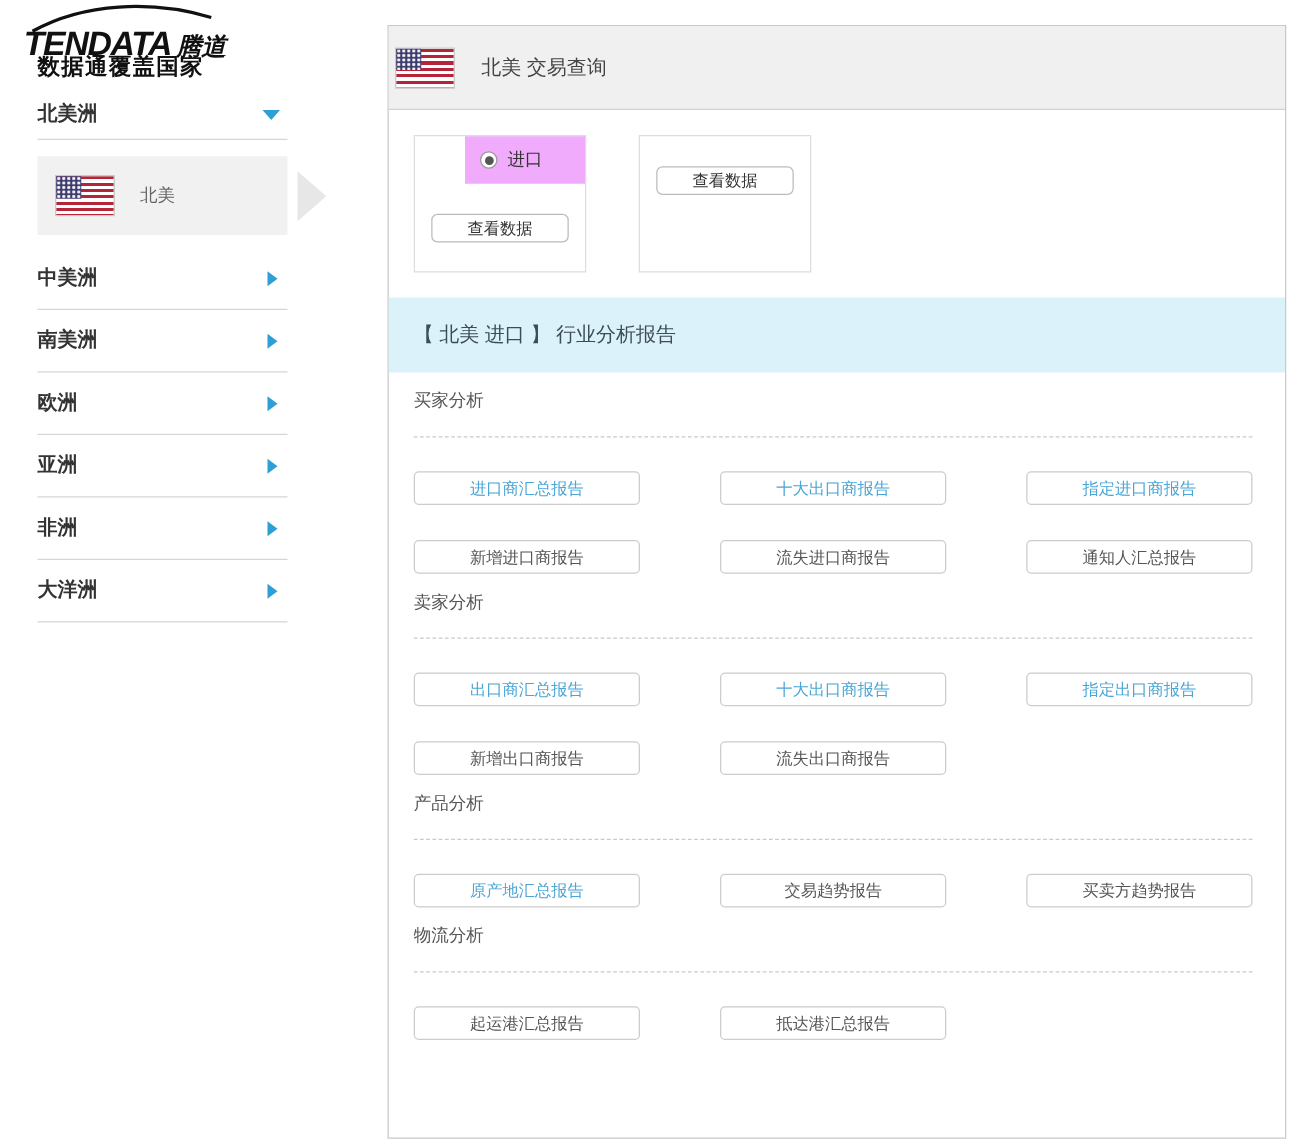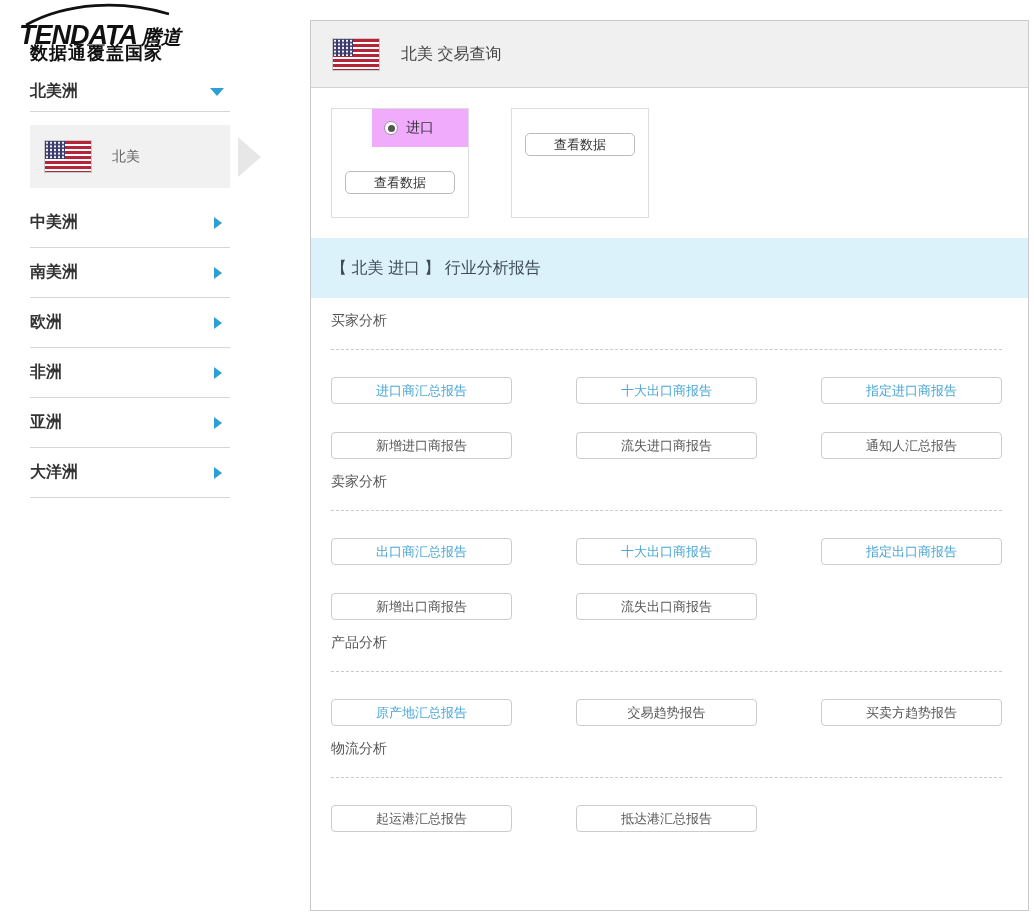--- a/index.html
+++ b/index.html
@@ -36,21 +36,21 @@
     background:repeating-linear-gradient(to bottom,#b52437 0 2.54px,#ffffff 2.54px 5.08px); }
   .flag::before { content:""; position:absolute; top:0; left:0; width:20px; height:17.8px; background:#3c3b6e; }
   .flag::after { content:""; position:absolute; top:0; left:0; width:20px; height:17.8px;
     background-image:radial-gradient(circle at 2px 1.8px, rgba(255,255,255,.95) 1px, transparent 1.5px);
     background-size:4px 3.6px; }
 
   
   .panel { position:absolute; left:310px; top:20px; width:719px; height:891px;
     background:#fff; border:1px solid #c9c9c9; }
   .panel-header { height:67px; background:#f0f0f0; border-bottom:1px solid #d2d2d2;
-    display:flex; align-items:center; padding-left:21px; }
+    display:flex; align-items:center; padding-left:5px; }
   .panel-title { font-size:16px; color:#444; margin-left:21px; }
 
   .trade-row { display:flex; gap:42px; padding:20px 0 0 20px; }
   .trade-box { width:138px; height:110px; border:1px solid #ddd; background:#fff; }
   .trade-head { height:38px; display:flex; align-items:center; gap:8px; padding-left:12px;
     font-size:14px; color:#333; }
   .trade-head.blue { background:#f0abfc;margin-left:40px; }
   .trade-head.pink { background:#fcebe4; }
   .radio { width:14px; height:14px; border-radius:50%; border:1px solid #999; background:#fff;
     display:inline-flex; align-items:center; justify-content:center; cursor:pointer; }
@@ -107,25 +107,25 @@
       </div>
       <div class="menu-item">
         <span>南美洲</span>
         <span class="caret-right"></span>
       </div>
       <div class="menu-item">
         <span>欧洲</span>
         <span class="caret-right"></span>
       </div>
       <div class="menu-item">
+        <span>亚洲</span>
+        <span class="caret-right"></span>
+      </div>
+      <div class="menu-item">
         <span>非洲</span>
-        <span class="caret-right"></span>
-      </div>
-      <div class="menu-item">
-        <span>亚洲</span>
         <span class="caret-right"></span>
       </div>
       <div class="menu-item">
         <span>大洋洲</span>
         <span class="caret-right"></span>
       </div>
     </nav>
   </aside>
 
   <main class="panel">

